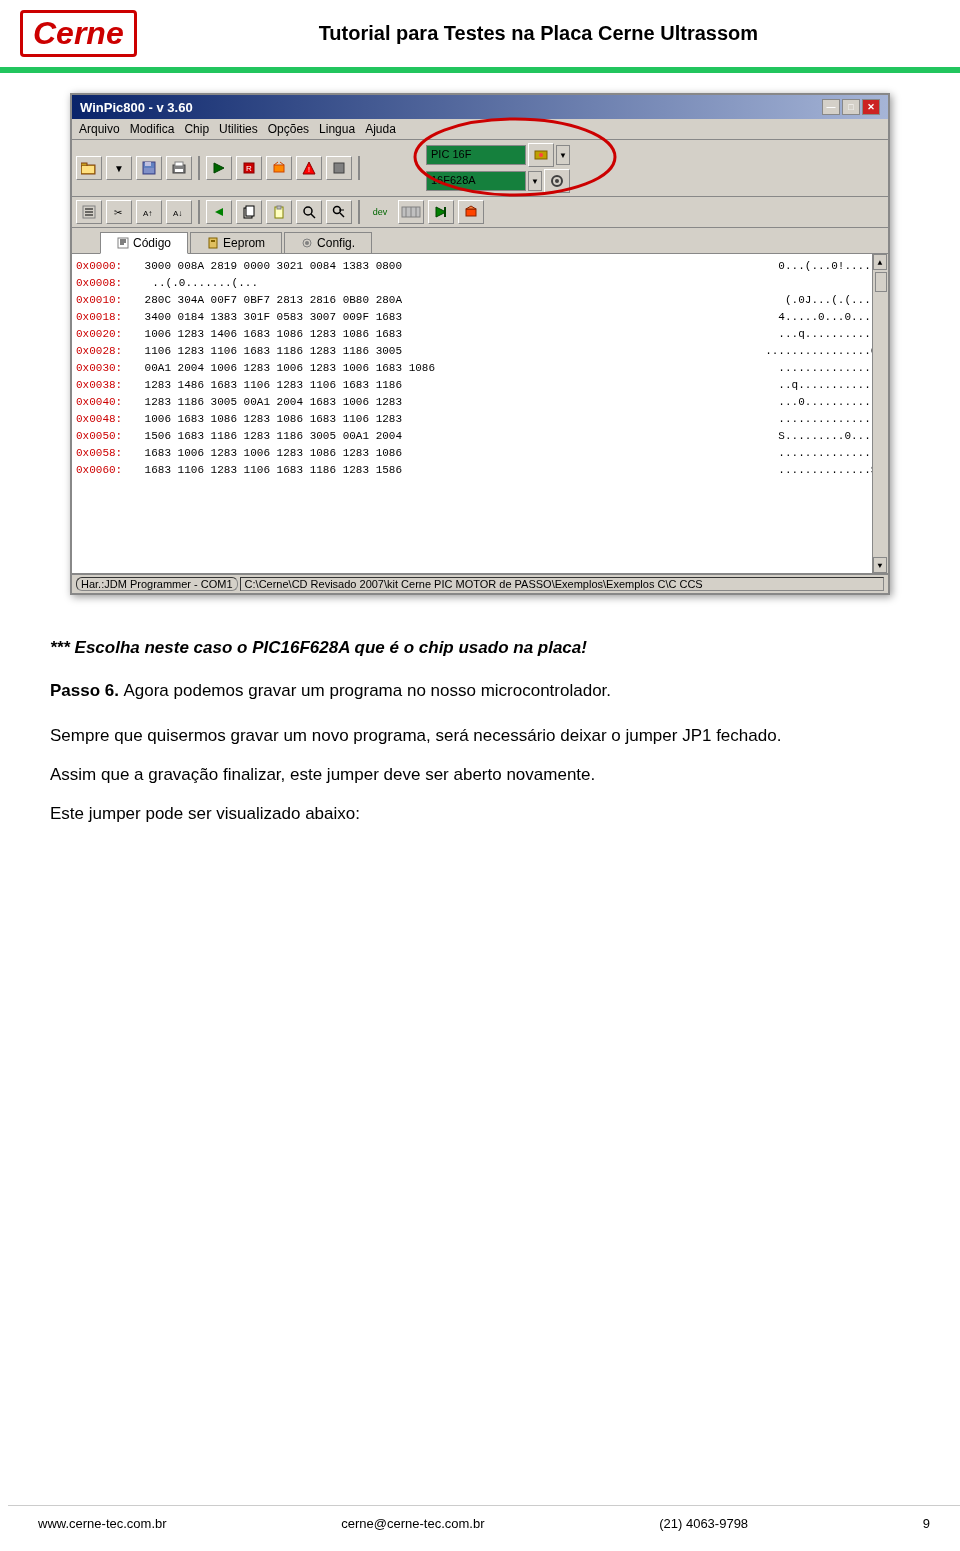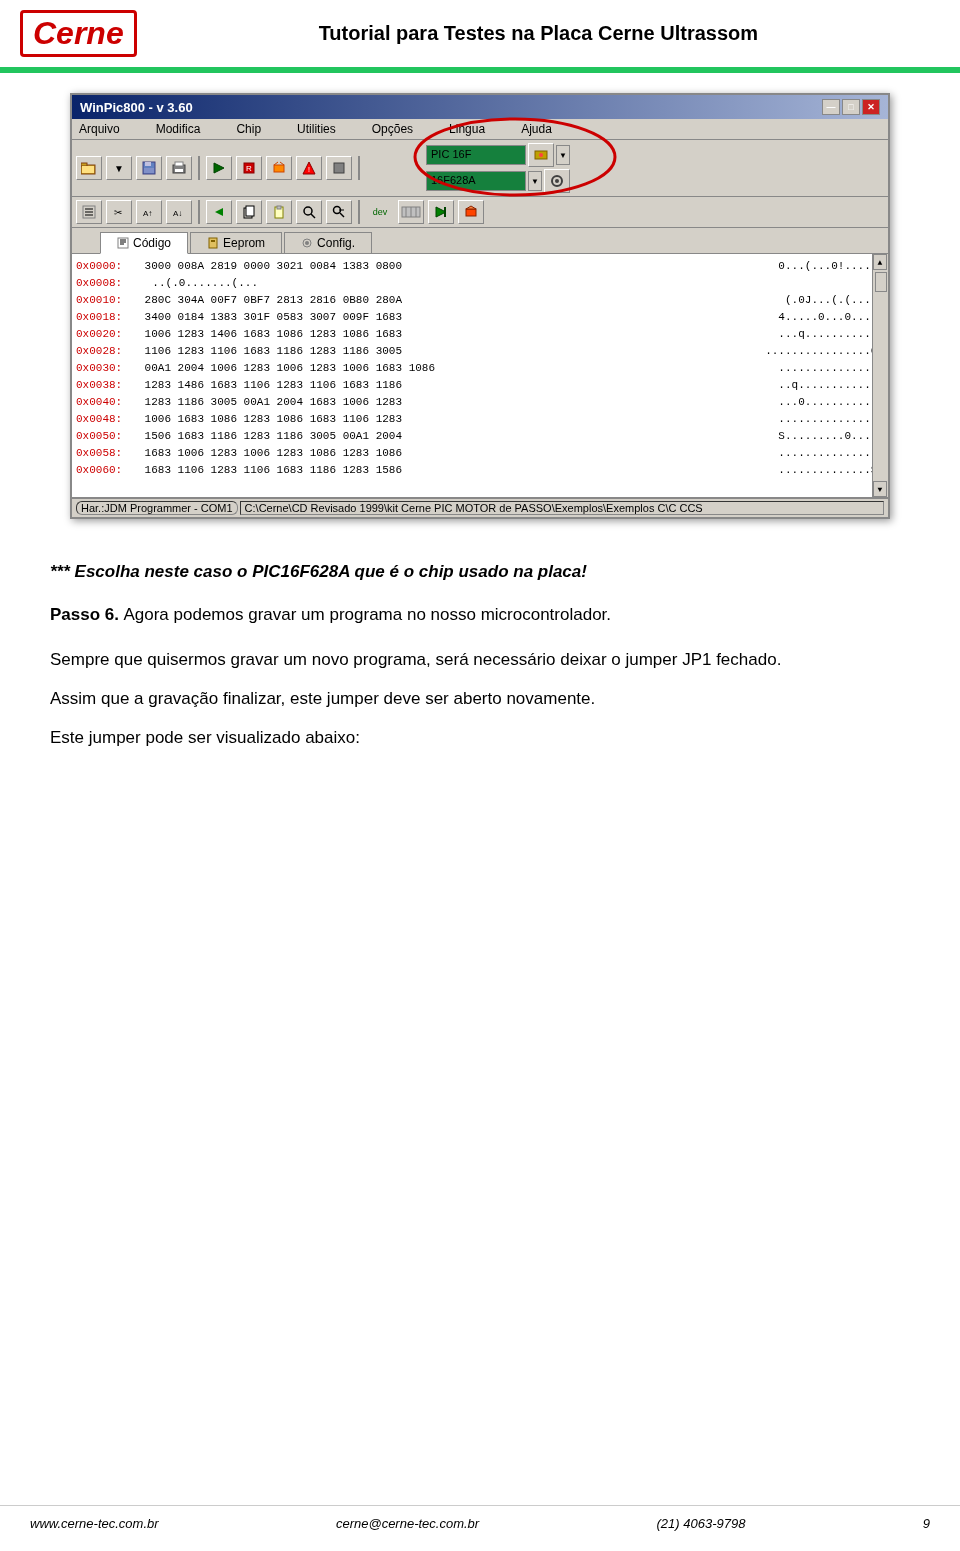--- a/index.html
+++ b/index.html
@@ -82,21 +82,21 @@
       display: flex;
       align-items: center;
       justify-content: center;
     }
 
     .winpic-menubar {
       background: #d4d0c8;
       font-size: 12px;
       padding: 2px 4px;
       display: flex;
-      gap: 30px;
+      gap: 4px;
       border-bottom: 1px solid #888;
     }
     .menu-item {
       cursor: pointer;
       padding: 1px 3px;
     }
 
     .winpic-toolbar {
       background: #d4d0c8;
       padding: 3px 4px;
@@ -187,21 +187,21 @@
       margin-bottom: -1px;
       margin-left: 24px;
     }
 
     
     .code-area {
       background: white;
       font-family: 'Courier New', monospace;
       font-size: 11px;
       padding: 4px;
-      height: 244px;
+      height: 320px;
       overflow: hidden;
       position: relative;
       border-bottom: 1px solid #888;
     }
     .code-row {
       display: flex;
       align-items: baseline;
       line-height: 17px;
     }
     .code-addr {
@@ -287,31 +287,30 @@
       font-size: 17px;
       line-height: 1.6;
       margin-bottom: 12px;
       text-align: justify;
     }
 
     
     .page-footer {
       position: absolute;
       bottom: 20px;
-      left: 0;
+      left: 8px;
       right: 0;
       display: flex;
       justify-content: space-between;
       align-items: center;
       padding: 0 30px;
       font-size: 13px;
       color: #000;
       border-top: 1px solid #ccc;
       padding-top: 10px;
-      font-style: italic;
     }
   </style>
 </head>
 <body>
 
 <div class="page-header">
   <div class="logo-area">
     <span class="logo-text">Cerne</span>
   </div>
   <div class="page-title">Tutorial para Testes na Placa Cerne Ultrassom</div>
@@ -598,21 +597,21 @@
         </div>
       <div class="code-scrollbar">
         <div class="scrollbar-up">▲</div>
         <div class="scrollbar-thumb"></div>
         <div class="scrollbar-down">▼</div>
       </div>
     </div>
 
     <div class="winpic-statusbar">
       <span class="status-cell" style="flex:0 0 auto; white-space:nowrap;border-radius:6px;">Har.:JDM Programmer - COM1</span>
-      <span class="status-cell" style="flex:1; overflow:hidden; text-overflow:ellipsis; white-space:nowrap;">C:\Cerne\CD Revisado 1999\kit Cerne PIC MOTOR de PASSO\Exemplos\Exemplos C\C CCS</span>
+      <span class="status-cell" style="flex:1; overflow:hidden; text-overflow:ellipsis; white-space:nowrap;">C:\Cerne\CD Revisado 2007\kit Cerne PIC MOTOR de PASSO\Exemplos\Exemplos C\C CCS</span>
     </div>
   </div>
 
   <div class="text-section">
     <p class="highlight-text">*** Escolha neste caso o PIC16F628A que é o chip usado na placa!</p>
     <p>
       <span class="step-label">Passo 6.</span>
       <span class="body-text" style="display:inline;">Agora podemos gravar um programa no nosso microcontrolador.</span>
     </p>
     <br>

